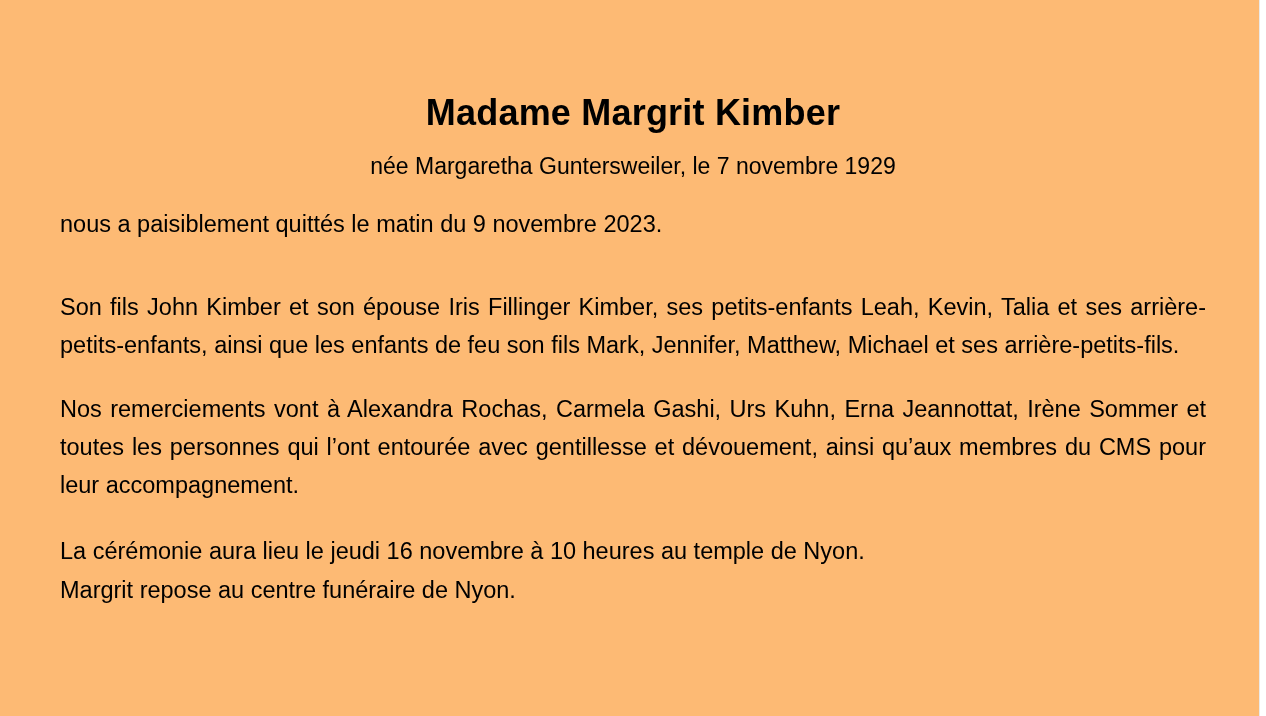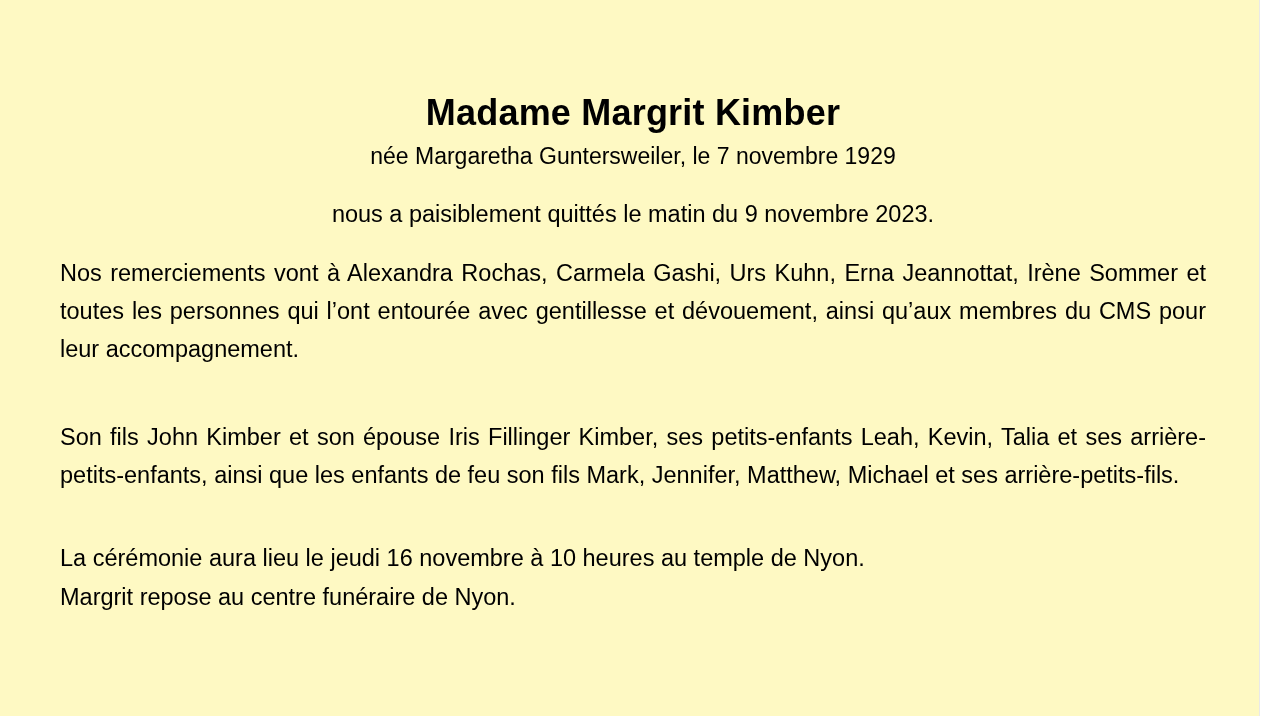--- a/index.html
+++ b/index.html
@@ -12,45 +12,44 @@
     height: 716px;
     font-family: "Liberation Sans", sans-serif;
     color: #000000;
     position: relative;
     overflow: hidden;
   }
   .page {
     width: 1266px;
     height: 716px;
     box-sizing: border-box;
-    background: #fef9c3;
+    background: #fdba74;
     position: relative;
   }
   .content {
     position: absolute;
     left: 60px;
     top: 0;
     width: 1146px;
   }
   .name-line {
     text-align: center;
     font-weight: bold;
     font-size: 36px;
     letter-spacing: 0.2px;
     margin-top: 92px;
     line-height: 1.15;
   }
   .born-line {
     text-align: center;
     font-size: 23px;
-    margin-top: 10px;
+    margin-top: 20px;
     line-height: 1.2;
   }
   .passed-line {
-    text-align: center;
     font-size: 23.5px;
     margin-top: 29px;
     line-height: 1.2;
   }
   .para {
     text-align: justify;
     text-justify: inter-word;
     font-size: 23.5px;
     line-height: 1.62;
     margin-top: 33px;
@@ -60,21 +59,21 @@
   }
   .para.p-thanks {
     margin-top: 26px;
   }
   .line {
     font-size: 23.5px;
     line-height: 1.62;
     text-align: left;
   }
   .line.first-single {
-    margin-top: 45px;
+    margin-top: 28px;
   }
   .edge-bar {
     position: absolute;
     right: 0;
     top: 0;
     width: 6px;
     height: 716px;
     background: #ffffff;
     border-left: 1px solid #e9e9e9;
   }
@@ -84,23 +83,23 @@
 
 <div class="page">
   <div class="content">
 
     <div class="name-line">Madame Margrit Kimber</div>
 
     <div class="born-line">née Margaretha Guntersweiler, le 7 novembre 1929</div>
 
     <div class="passed-line">nous a paisiblement quittés le matin du 9 novembre 2023.</div>
 
+    <div class="para p-family">Son fils John Kimber et son épouse Iris Fillinger Kimber, ses petits-enfants Leah, Kevin, Talia et ses arrière-petits-enfants, ainsi que les enfants de feu son fils Mark, Jennifer, Matthew, Michael et ses arrière-petits-fils.</div>
+
     <div class="para p-thanks">Nos remerciements vont à Alexandra Rochas, Carmela Gashi, Urs Kuhn, Erna Jeannottat, Irène Sommer et toutes les personnes qui l’ont entourée avec gentillesse et dévouement, ainsi qu’aux membres du CMS pour leur accompagnement.</div>
-
-    <div class="para p-family">Son fils John Kimber et son épouse Iris Fillinger Kimber, ses petits-enfants Leah, Kevin, Talia et ses arrière-petits-enfants, ainsi que les enfants de feu son fils Mark, Jennifer, Matthew, Michael et ses arrière-petits-fils.</div>
 
     <div class="line first-single">La cérémonie aura lieu le jeudi 16 novembre à 10 heures au temple de Nyon.</div>
 
     <div class="line">Margrit repose au centre funéraire de Nyon.</div>
 
 
   </div>
 
   <div class="edge-bar"></div>
 </div>

